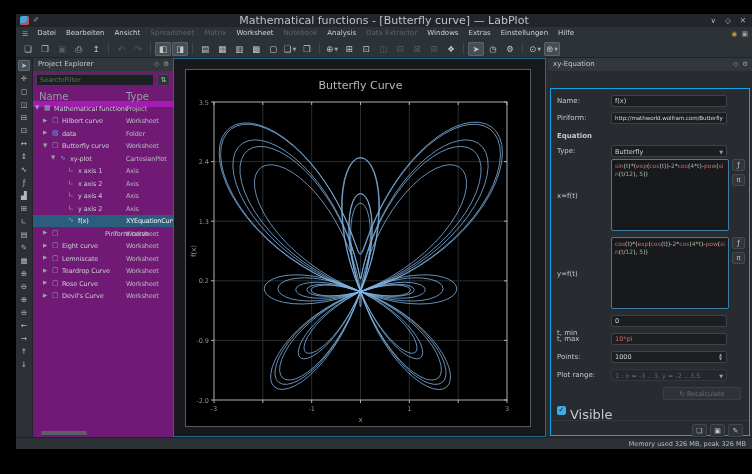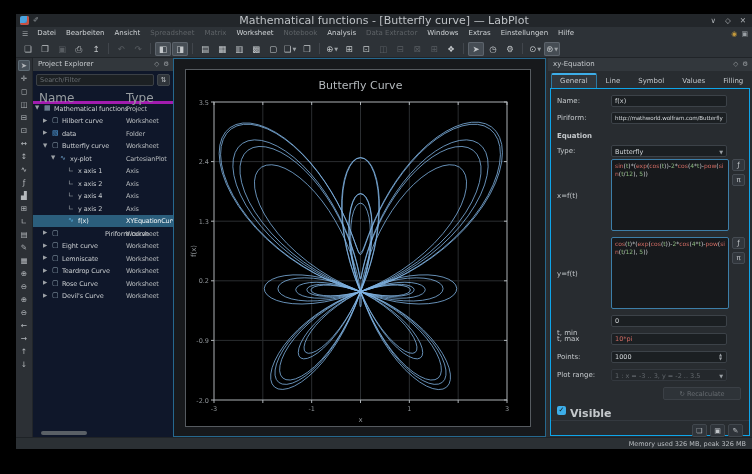--- a/index.html
+++ b/index.html
@@ -29,27 +29,27 @@
   .tbtn.act{background:#464d54;box-shadow:inset 0 0 0 1px #5d646c;}
   .tbtn .cr{font-size:5px;color:#9ca1a5;margin-left:1px;}
   .tsep{width:1px;height:11px;background:#41464c;margin:0 3px;flex:none;}
 
   
   .lefttb{position:absolute;left:0;top:44px;width:17px;height:379px;background:#2c3035;border-right:1px solid #212529;display:flex;flex-direction:column;align-items:center;padding-top:2px;box-sizing:border-box;gap:2px;}
   .ltbtn{width:12px;height:11px;line-height:11px;text-align:center;font-size:7.5px;color:#b4b8bc;border-radius:2px;flex:none;}
   .ltbtn.act{background:#465059;box-shadow:inset 0 0 0 1px #5d6a73;}
 
   
-  .pe{position:absolute;left:17px;top:44px;width:140px;height:379px;background:#0f172a;border-right:1px solid #1d2023;}
+  .pe{position:absolute;left:17px;top:44px;width:140px;height:379px;background:#701a75;border-right:1px solid #1d2023;}
   .dockhdr{position:absolute;left:0;top:0;right:0;height:13px;background:#32373c;font-size:7px;line-height:13px;color:#c6cacd;padding-left:5px;box-sizing:border-box;}
   .dockhdr .hicons{position:absolute;right:4px;top:0;display:flex;gap:4px;font-size:6.5px;color:#9ba0a4;line-height:13px;}
   .pe-search{position:absolute;left:3px;top:16px;right:19px;height:12px;background:#1c2023;border:1px solid #3b4046;border-radius:2px;font-size:6.5px;color:#c6cacd;padding:0 3px;box-sizing:border-box;font-family:"DejaVu Sans",sans-serif;}
   .pe-search::placeholder{color:#696e73;}
   .pe-filterbtn{position:absolute;right:3px;top:16px;width:13px;height:12px;background:#2f343a;border:1px solid #41474d;border-radius:2px;font-size:7px;line-height:11px;text-align:center;color:#b9bdc1;box-sizing:border-box;}
-  .pe-cols{position:absolute;left:0;right:0;top:32px;height:11px;border-bottom:3px solid #a21caf;font-size:12px;color:#989da1;}
+  .pe-cols{position:absolute;left:0;right:0;top:32px;height:11px;border-bottom:6px solid #a21caf;font-size:10px;color:#989da1;}
   .pe-cols .c1{position:absolute;left:6px;top:1px;} .pe-cols .c2{position:absolute;left:93px;top:1px;}
   .pe-tree{position:absolute;left:0;right:0;top:44px;bottom:8px;overflow:hidden;}
   .trow{position:relative;height:12.5px;}
   .trow.sel{background:#2b5e7c;}
   .trow .exp{position:absolute;top:2px;font-size:5.5px;color:#9ca1a6;}
   .trow .ticon{position:absolute;top:1.5px;font-size:7px;}
   .trow .tname{position:absolute;top:2.5px;font-size:6.5px;letter-spacing:-0.1px;color:#c9cdd0;white-space:nowrap;}
   .trow .ttype{position:absolute;left:93px;top:2.5px;font-size:6.5px;letter-spacing:-0.2px;color:#b4b8bb;white-space:nowrap;}
   .trow.sel .tname,.trow.sel .ttype{color:#f0f4f6;}
   .pe-scroll{position:absolute;left:8px;bottom:2px;width:46px;height:4px;border-radius:2px;background:#5a6066;}
@@ -68,21 +68,21 @@
   .fld{position:absolute;left:60px;right:22px;height:12px;background:#1b1f22;border:1px solid #3c4248;border-radius:2px;color:#d2d6d9;font-size:6.5px;line-height:12px;padding:0 3px;box-sizing:border-box;font-family:"DejaVu Sans",sans-serif;white-space:nowrap;overflow:hidden;}
   input.fld{height:12px;}
   .fld .caret{position:absolute;right:3px;top:0;font-size:5px;color:#9ba0a5;}
   .fld.dis{color:#62676c;background:#24282c;border-color:#33383e;}
   .ta{position:absolute;left:60px;right:20px;height:72px;background:#17191c;border:1px solid #3d7ea8;border-radius:2px;font-size:6px;line-height:8px;color:#c9cdd1;padding:2px 3px;box-sizing:border-box;word-break:break-all;}
   .fn{color:#cf6a62;} .vr{color:#8cb97f;} .red{color:#cf6a62;}
   .sbtn{position:absolute;width:13px;height:12px;background:#31363c;border:1px solid #454b52;border-radius:2px;font-size:7px;line-height:11px;text-align:center;color:#c2c6c9;box-sizing:border-box;}
   .spin{position:absolute;right:24px;width:9px;height:12px;display:flex;flex-direction:column;align-items:center;justify-content:center;font-size:4px;line-height:4px;color:#9ba0a5;}
   .recalc{position:absolute;right:8px;height:13px;width:78px;background:#2e3338;border:1px solid #3b4046;border-radius:2px;color:#676c71;font-size:6.5px;line-height:12px;text-align:center;box-sizing:border-box;}
   .chk{position:absolute;left:6px;width:9px;height:9px;background:#3daee9;border-radius:2px;font-size:7px;line-height:9px;text-align:center;color:#14171a;}
-  .chklbl{position:absolute;left:19px;font-size:11px;color:#c5c9cc;font-weight:bold;}
+  .chklbl{position:absolute;left:19px;font-size:13px;color:#c5c9cc;}
   .psep{position:absolute;left:0;right:0;border-top:1px solid #34393f;}
   .bbtns{position:absolute;right:6px;display:flex;gap:3px;}
   .bbtn{width:15px;height:13px;background:#2f343a;border:1px solid #41474d;border-radius:2px;font-size:7px;line-height:12px;text-align:center;color:#c1c5c9;box-sizing:border-box;}
 
   
   .statusbar{position:absolute;left:0;right:0;top:423px;height:12px;background:#2b3034;border-top:1px solid #1f2327;}
   .statusbar .mem{position:absolute;right:6px;top:2px;font-size:6.5px;color:#b9bdc1;}
 
   svg text{font-family:"DejaVu Sans",sans-serif;}
 </style>
@@ -364,27 +364,20 @@
     </div>
 
     <div class="props">
       <div class="dockhdr">
         <span>xy-Equation</span>
         <span class="hicons">
           <span>◇</span>
           <span>⚙</span>
         </span>
       </div>
-      <div class="ptabs" id="prop-tabs">
-          <div class="ptab on">General</div>
-          <div class="ptab">Line</div>
-          <div class="ptab">Symbol</div>
-          <div class="ptab">Values</div>
-          <div class="ptab">Filling</div>
-        </div>
       <div class="pframe">
 
         <span class="frow-label" style="top:8px">Name:</span>
         <input class="fld" style="top: 6px;" value="f(x)">
 
         <span class="frow-label" style="top:25px">Piriform:</span>
         <input class="fld" style="top: 23px; font-size: 5.6px; letter-spacing: -0.1px;" value="http://mathworld.wolfram.com/ButterflyCurve.html">
 
         <span class="frow-label" style="top:43px;font-weight:bold">Equation</span>
 

